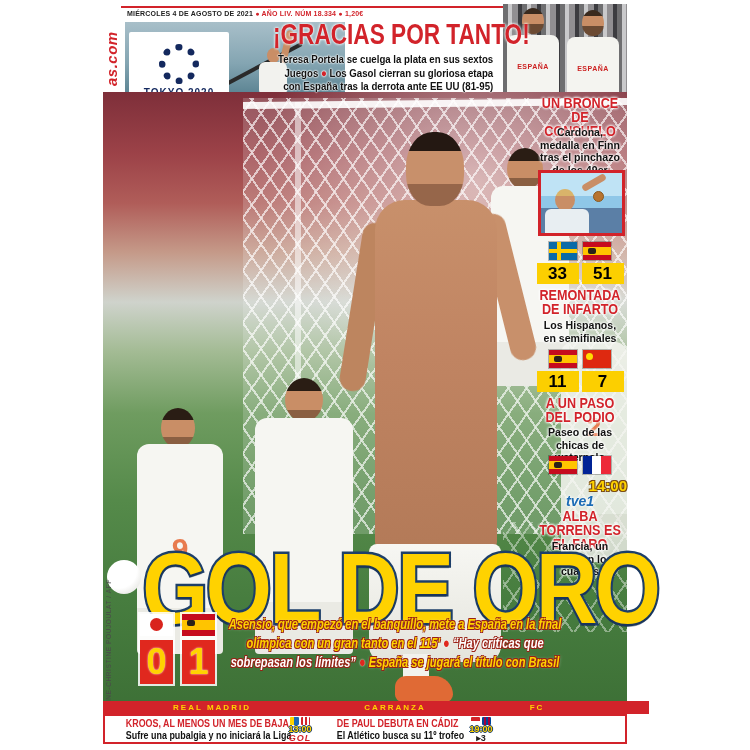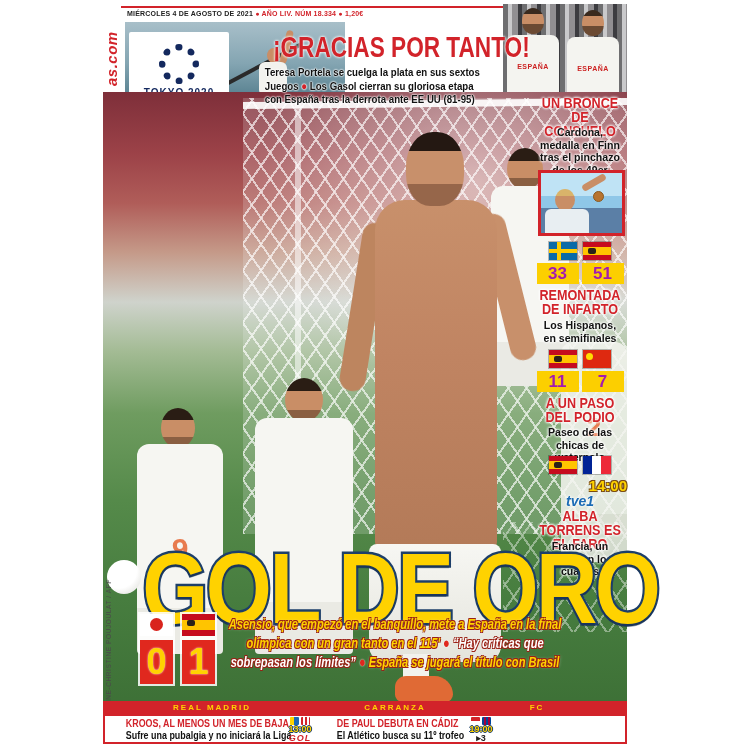--- a/index.html
+++ b/index.html
@@ -26,21 +26,21 @@
          display:flex;flex-direction:column;align-items:center;justify-content:center;gap:3px;}
   .tokyo-emblem{width:26px;height:26px;border:7px dotted #14295e;border-radius:50%;}
   .tokyo-title{font-size:10px;font-weight:900;color:#14295e;letter-spacing:1px;}
   .rings{display:flex;gap:2px;}
   .ring{width:6px;height:6px;border-radius:50%;}
   .r1{background:#0081c8;}.r2{background:#fcb131;}.r3{background:#000;}.r4{background:#00a651;}.r5{background:#ee334e;}
   .as-logo{position:absolute;left:34px;top:96px;width:180px;height:105px;
            font-family:"DejaVu Serif",serif;font-weight:bold;font-size:92px;line-height:92px;
            color:#e30613;-webkit-text-stroke:4px #fff;paint-order:stroke fill;letter-spacing:-5px;}
 
-  .gracias{position:absolute;left:140px;top:29px;width:272px;text-align:left;z-index:6;}
+  .gracias{position:absolute;left:140px;top:16px;width:272px;text-align:right;z-index:6;}
   .gracias h1{margin:0;font-size:29px;line-height:29px;font-weight:900;color:#d2232a;white-space:nowrap;
               transform:scaleX(.78);transform-origin:center;
               text-shadow:0 0 3px #fff,0 0 3px #fff;}
   .gracias .deck{margin-top:4px;font-size:11.5px;line-height:13.5px;font-weight:800;color:#111;
                  transform:scaleX(.84);transform-origin:center;white-space:nowrap;
                  text-shadow:0 0 2px #fff,0 0 2px #fff,0 0 2px #fff;}
   .bullet{color:#d2232a;}
 
   .gasol{position:absolute;left:400px;top:0;width:124px;height:90px;overflow:hidden;
          background:repeating-linear-gradient(90deg,#6e6e70 0 5px,#c9c9cb 5px 9px,#918f92 9px 15px,#3c3c40 15px 19px);}
@@ -104,21 +104,21 @@
   .f-swe::after{content:"";position:absolute;left:8px;top:0;width:4px;height:18px;background:#fecc00;}
   .f-swe::before{content:"";position:absolute;left:0;top:7px;width:28px;height:4px;background:#fecc00;z-index:1;}
   .f-esp{background:linear-gradient(180deg,#c60b1e 0 27%,#ffc400 27% 73%,#c60b1e 73%);}
   .f-esp::after{content:"";position:absolute;left:5px;top:6px;width:8px;height:6px;background:#2b2218;border-radius:2px;}
   .f-chn{background:#de2910;}
   .f-chn::after{content:"";position:absolute;left:3px;top:3px;width:7px;height:7px;background:#ffde00;border-radius:50%;}
   .f-fra{background:linear-gradient(90deg,#002395 0 33%,#fff 33% 66%,#ed2939 66%);}
   .f-jpn{background:#fff;}
   .f-jpn::after{content:"";position:absolute;left:10px;top:4px;width:13px;height:13px;background:#d9241d;border-radius:50%;}
   .sb-score{position:absolute;width:100%;display:flex;justify-content:center;gap:3px;}
-  .sb-score .box{width:42px;height:21px;background:#fccf00;color:#a21caf;font-weight:900;font-size:17px;line-height:21px;text-align:center;}
+  .sb-score .box{width:42px;height:21px;background:#fccf00;color:#000000;font-weight:900;font-size:17px;line-height:21px;text-align:center;}
   .sb-time{position:absolute;width:100%;text-align:center;color:#ffd300;font-weight:900;font-size:15px;
            text-shadow:-1px -1px 0 #7a4b12,1px -1px 0 #7a4b12,-1px 1px 0 #7a4b12,1px 1px 0 #7a4b12;}
   .sb-tve{position:absolute;width:100%;text-align:center;color:#1b6bb5;font-weight:900;font-size:14px;font-style:italic;
           text-shadow:0 0 3px #fff,0 0 3px #fff;}
 
   
   .gol{position:absolute;left:0;top:534px;width:524px;text-align:center;z-index:8;
        font-size:100px;line-height:100px;font-weight:900;color:#ffd200;white-space:nowrap;
        -webkit-text-stroke:5px #1d3f69;paint-order:stroke fill;letter-spacing:-3px;
        transform:scaleX(.85);transform-origin:center;text-shadow:0 3px 0 rgba(20,40,70,.4);}
@@ -130,21 +130,21 @@
           font-weight:900;font-style:italic;font-size:15px;line-height:19px;white-space:nowrap;
           transform:scaleX(.74);transform-origin:center;}
   .m-deck .y{color:#ffd300;text-shadow:-1px -1px 0 #9a2015,1px -1px 0 #9a2015,-1px 1px 0 #9a2015,1px 1px 0 #9a2015,0 0 4px rgba(255,255,255,.6);}
   .m-deck .w{color:#fff;text-shadow:-1px -1px 0 #9a2015,1px -1px 0 #9a2015,-1px 1px 0 #9a2015,1px 1px 0 #9a2015;}
   .m-deck .b{color:#e0281e;text-shadow:0 0 2px #fff;}
   .credit{position:absolute;left:2px;top:528px;height:178px;writing-mode:vertical-rl;transform:rotate(180deg);
           font-size:6.5px;color:#4a4a4a;letter-spacing:.6px;z-index:9;}
 
   
   .strip{position:absolute;left:0;top:697px;width:524px;height:43px;z-index:10;}
-  .strip-tabs{position:absolute;left:0;top:0;width:524px;height:13px;background:#d2232a;}
+  .strip-tabs{position:absolute;left:0;top:0;width:524px;height:13px;background:#d2232a;padding-left:22px;}
   .tab{position:absolute;top:2px;color:#ffd300;font-weight:900;font-size:8px;letter-spacing:2px;text-align:center;}
   .tab1{left:54px;width:110px;} .tab2{left:247px;width:90px;} .tab3{left:393px;width:82px;}
   .strip-body{position:absolute;left:0;top:13px;width:520px;height:26px;background:#fff;border:2px solid #d2232a;}
   .sgroup-text{position:absolute;top:1px;text-align:center;}
   .sg-title{color:#d2232a;font-weight:900;font-size:10.5px;line-height:12px;white-space:nowrap;transform:scaleX(.85);transform-origin:center;}
   .sg-sub{color:#111;font-weight:800;font-size:10.5px;line-height:12px;white-space:nowrap;transform:scaleX(.85);transform-origin:center;}
   .g1{left:8px;width:170px;} .g2t{left:222px;width:130px;} .g3t{left:396px;width:118px;}
   .sg-icons{position:absolute;top:1px;display:flex;flex-direction:column;align-items:center;gap:0;}
   .g2i{left:170px;width:50px;} .g3i{left:358px;width:36px;}
   .crest-row{display:flex;gap:2px;}

